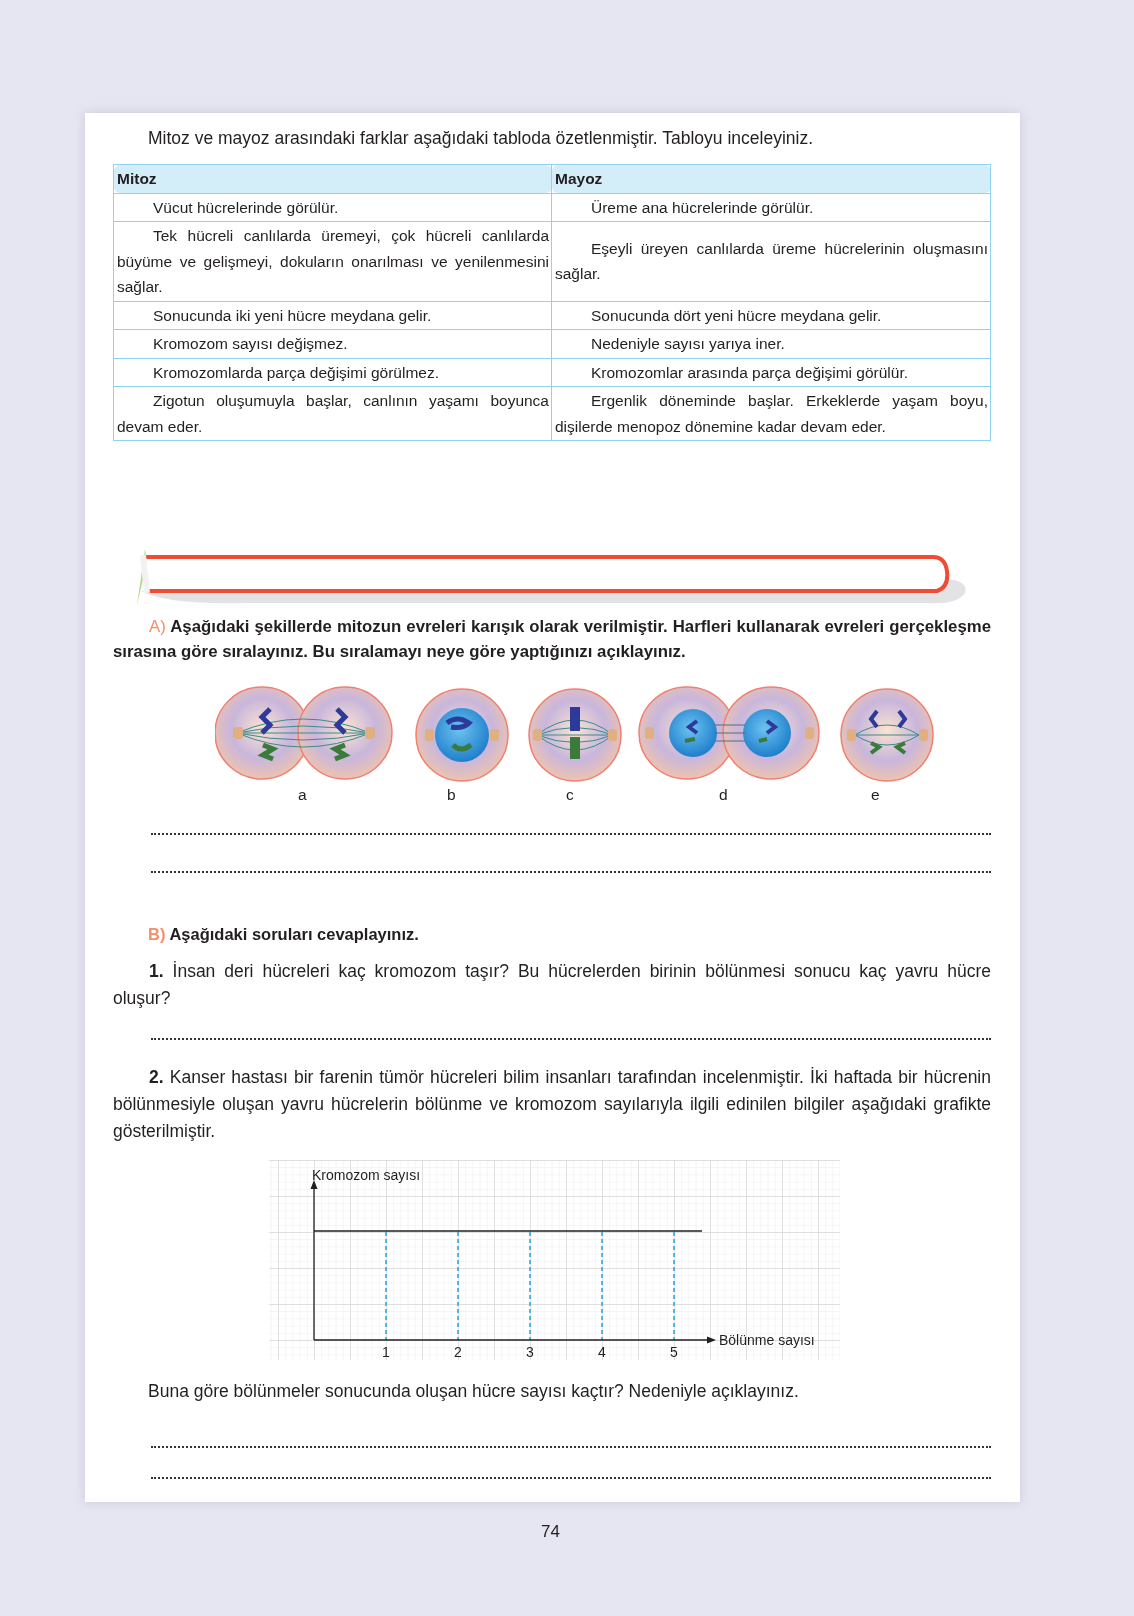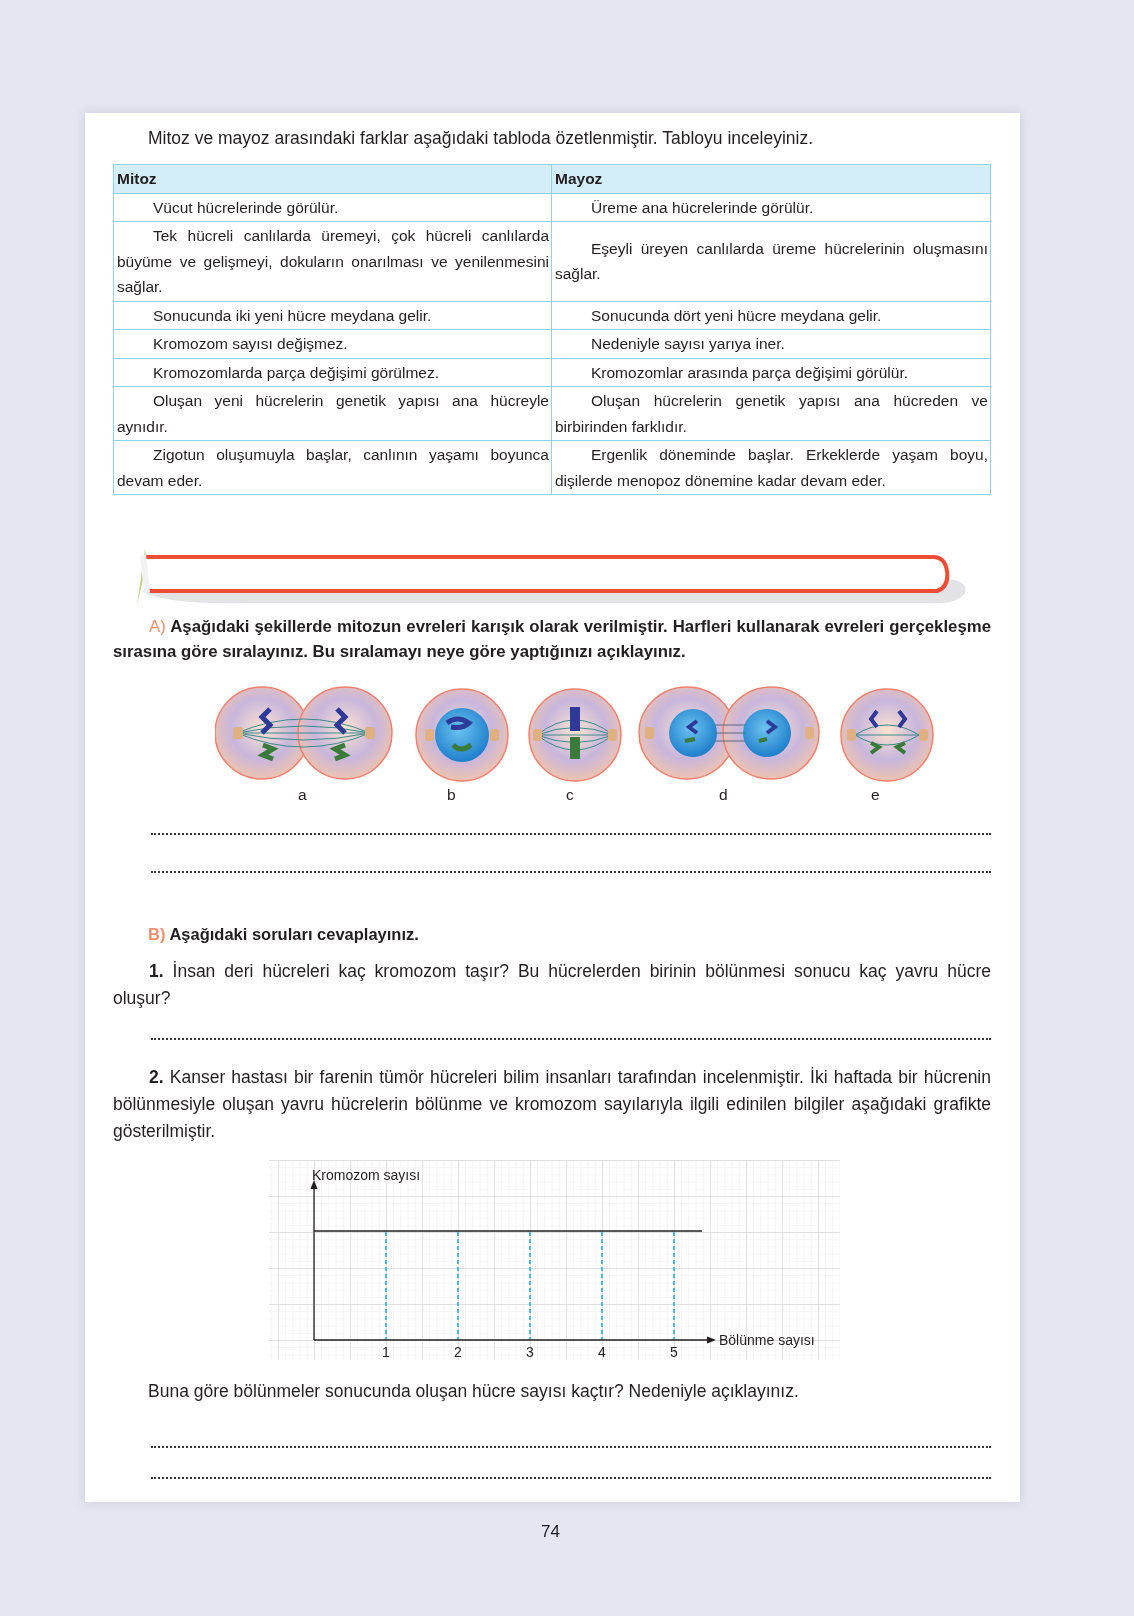--- a/index.html
+++ b/index.html
@@ -37,20 +37,21 @@
     padding: 1px 2px 1px 3px;
     line-height: 25.5px;
     text-align: justify;
     font-weight: normal;
   }
   table.cmp th {
     background: #d4eef9;
     font-weight: bold;
     text-align: left;
     height: 26px;
+    border-radius: 6px;
   }
   table.cmp td.l { width: 438px; }
   .ind { display: inline-block; width: 36px; }
 
   
   .banner {
     left: 42px; top: 428px;
     width: 860px; height: 70px;
   }
   .banner-title {
@@ -116,24 +117,20 @@
       <td class="l"><span class="ind"></span><span>Sonucunda iki yeni hücre meydana gelir.</span></td>
       <td><span class="ind"></span><span>Sonucunda dört yeni hücre meydana gelir.</span></td>
     </tr>
     <tr>
       <td class="l"><span class="ind"></span><span>Kromozom sayısı değişmez.</span></td>
       <td><span class="ind"></span><span>Nedeniyle sayısı yarıya iner.</span></td>
     </tr>
     <tr>
       <td class="l"><span class="ind"></span><span>Kromozomlarda parça değişimi görülmez.</span></td>
       <td><span class="ind"></span><span>Kromozomlar arasında parça değişimi görülür.</span></td>
-    </tr>
-    <tr>
-      <td class="l"><span class="ind"></span><span>Oluşan yeni hücrelerin genetik yapısı ana hücreyle aynıdır.</span></td>
-      <td><span class="ind"></span><span>Oluşan hücrelerin genetik yapısı ana hücreden ve birbirinden farklıdır.</span></td>
     </tr>
     <tr>
       <td class="l"><span class="ind"></span><span>Zigotun oluşumuyla başlar, canlının yaşamı boyunca devam eder.</span></td>
       <td><span class="ind"></span><span>Ergenlik döneminde başlar. Erkeklerde yaşam boyu, dişilerde menopoz dönemine kadar devam eder.</span></td>
     </tr>
   </tbody>
     </table>
 
   <div class="abs banner">
     <svg width="860" height="70" viewBox="0 0 860 70">

